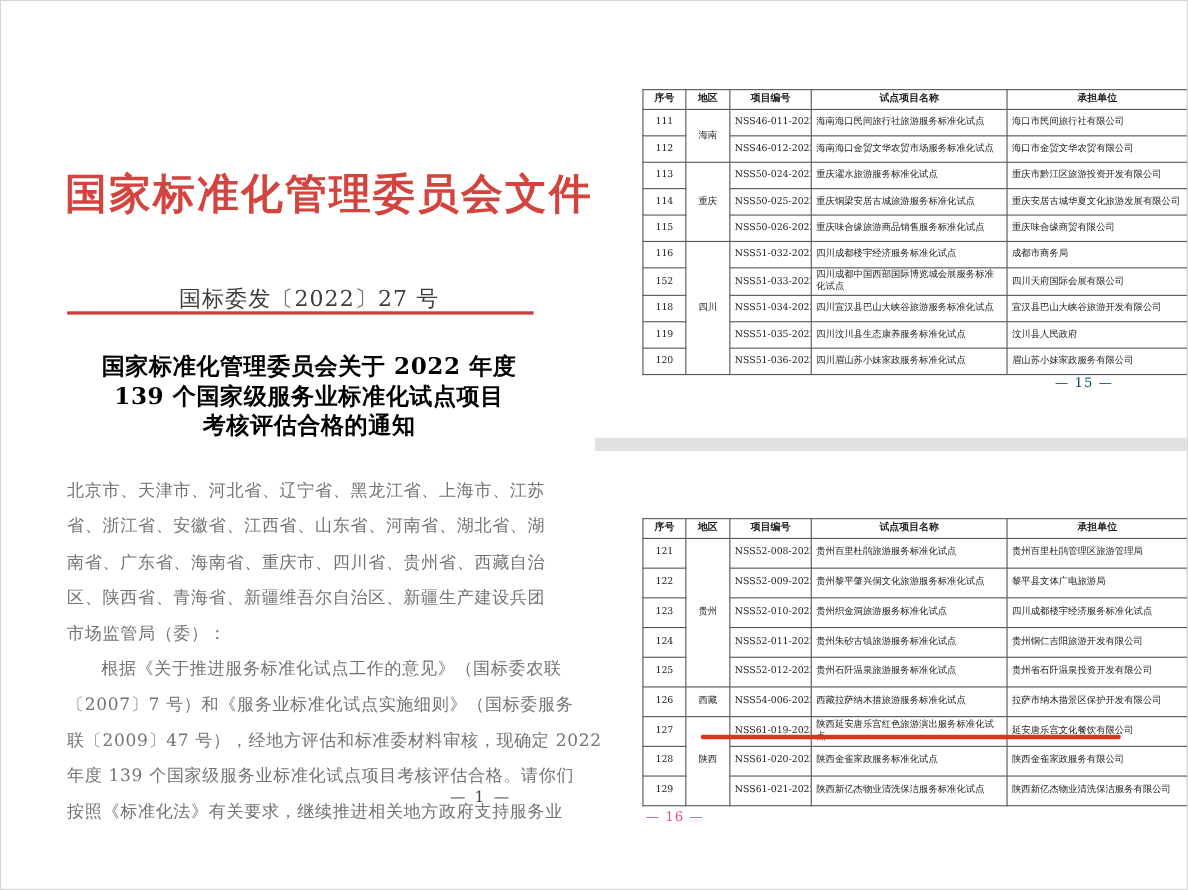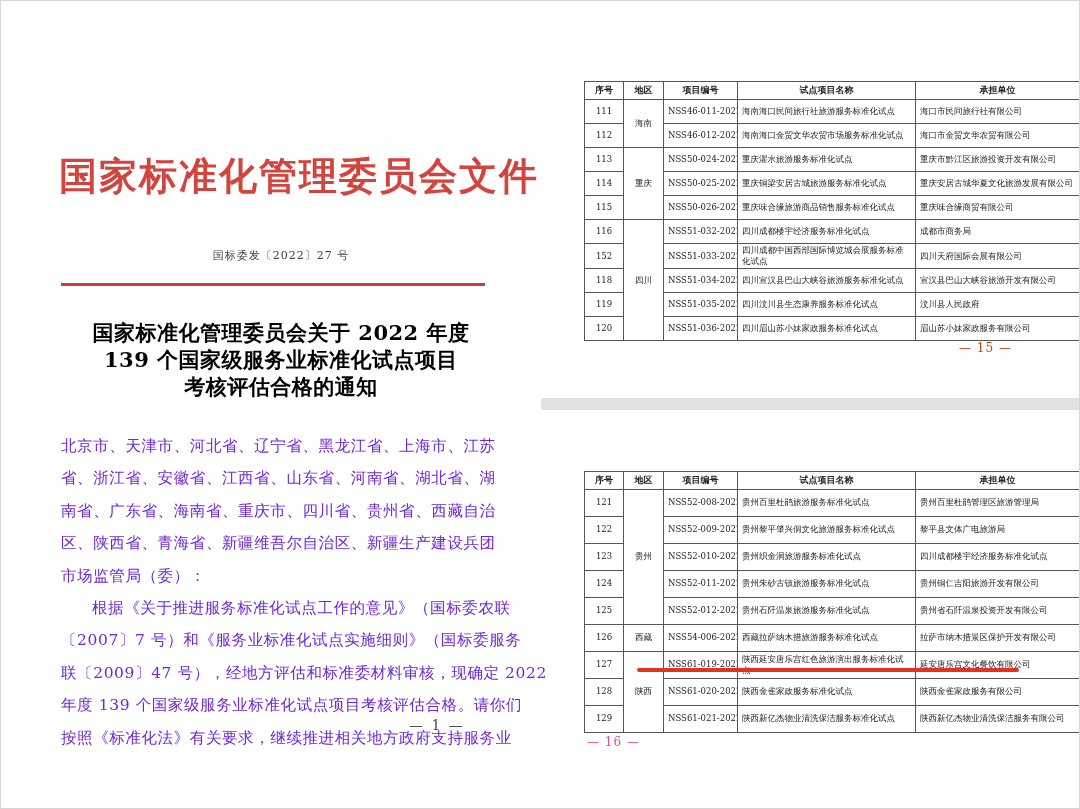--- a/index.html
+++ b/index.html
@@ -13,35 +13,35 @@
     font-family:"DejaVu Serif","Liberation Serif",serif;
     color:#262626;
   }
   
   .red-title{
     position:absolute;left:58px;top:150px;width:444px;
     text-align:center;font-size:38px;font-weight:bold;
     letter-spacing:2px;color:#d2443d;white-space:nowrap;
   }
   .doc-number{
-    position:absolute;left:58px;top:247px;width:444px;
-    text-align:center;font-size:11px;color:#3c3c3c;letter-spacing:1px;
+    position:absolute;left:58px;top:257px;width:444px;
+    text-align:center;font-size:20px;color:#3c3c3c;letter-spacing:1px;
   }
   .red-rule{
     position:absolute;left:60px;top:282px;width:424px;height:3px;
     background:#c8403a;
   }
   .notice-title{
     position:absolute;left:48px;top:318px;width:464px;
     text-align:center;font-size:21px;font-weight:bold;
     line-height:27px;color:#000000;letter-spacing:0.5px;
   }
   .body-text{
     position:absolute;left:60px;top:429px;width:450px;
-    font-size:15.5px;line-height:32.4px;color:#6d28d9;letter-spacing:0.6px;
+    font-size:15.5px;line-height:32.4px;color:#737373;letter-spacing:0.6px;
   }
   .body-line{white-space:nowrap;}
   .body-line.indent{text-indent:2em;}
   .page-num-left{
     position:absolute;left:408px;top:716px;
     font-size:14px;color:#4a4a4a;letter-spacing:2px;
   }
   
   .table-block{position:absolute;left:583px;width:450px;}
   .table-block.t1{top:80px;}
@@ -60,21 +60,21 @@
   .doc-table th{font-weight:600;font-size:9px;height:15px;text-align:center;}
   .t1 .doc-table tbody td{height:21px;margin-top:28px;}
   .t2 .doc-table tbody td{height:24px;}
   .col-no{width:30px;text-align:center;}
   .col-region{width:31px;text-align:center;}
   .col-code{width:65px;text-align:center;white-space:nowrap;}
   .col-name{width:169px;text-align:left;}
   .col-org{width:155px;text-align:left;}
   .page-num-15{
     position:absolute;left:958px;top:340px;
-    font-size:12px;color:#c2410c;letter-spacing:1px;
+    font-size:12px;color:#0c4a6e;letter-spacing:1px;
   }
   .page-num-16{
     position:absolute;left:586px;top:734px;
     font-size:12px;color:#ec4899;letter-spacing:1px;
   }
   .divider-band{
     position:absolute;left:540px;top:397px;width:540px;height:12px;
     background:#e1e1e4;
   }
   .red-underline{

